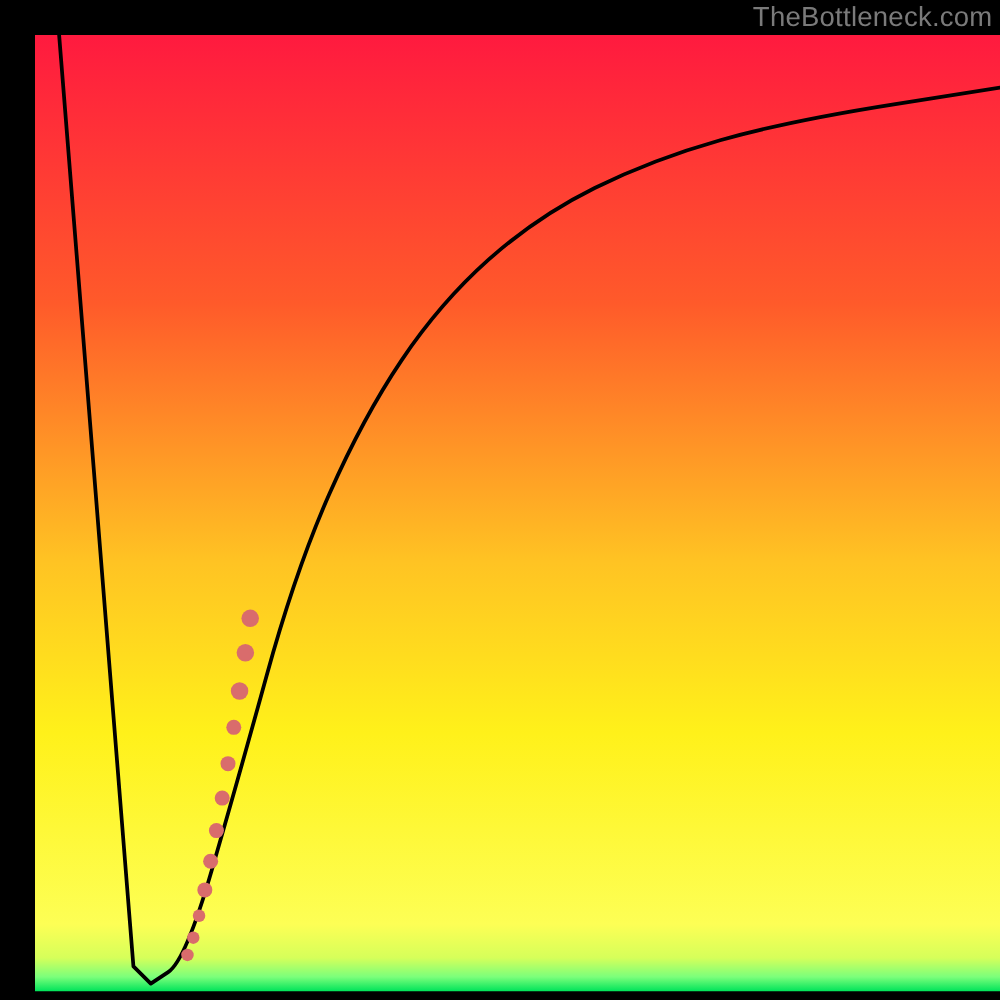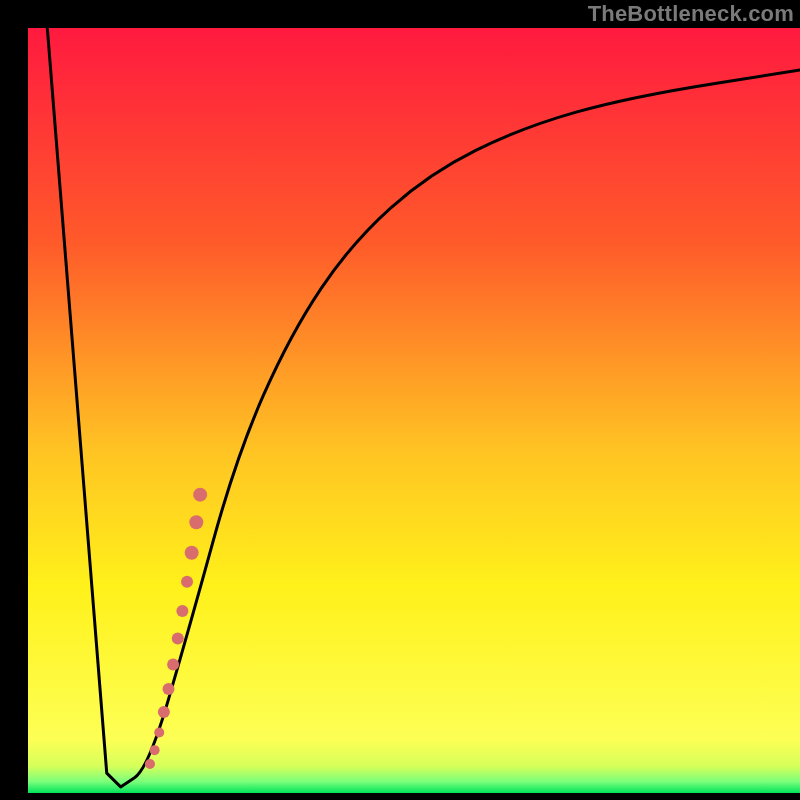--- a/index.html
+++ b/index.html
@@ -15,21 +15,21 @@
     position: relative;
     width: 800px;
     height: 800px;
     background: #000;
   }
   .attribution {
     position: absolute;
     top: 1px;
     right: 6px;
     font-size: 22px;
-    font-weight: 700;
+    font-weight: 400;
     color: #7a7a7a;
     letter-spacing: 0.2px;
     z-index: 3;
   }
   svg.plot {
     position: absolute;
     left: 0;
     top: 0;
     width: 800px;
     height: 800px;

